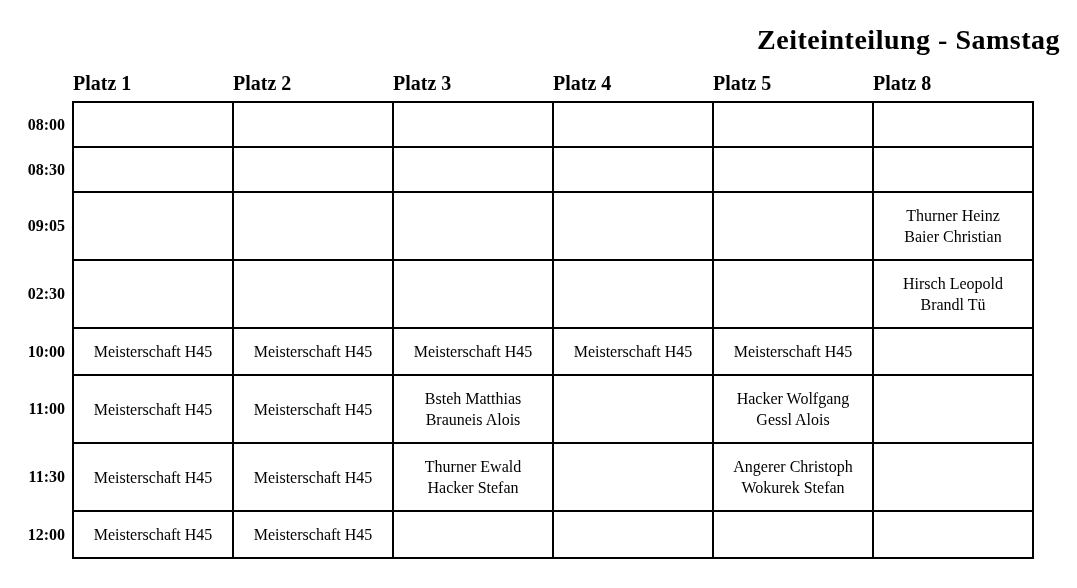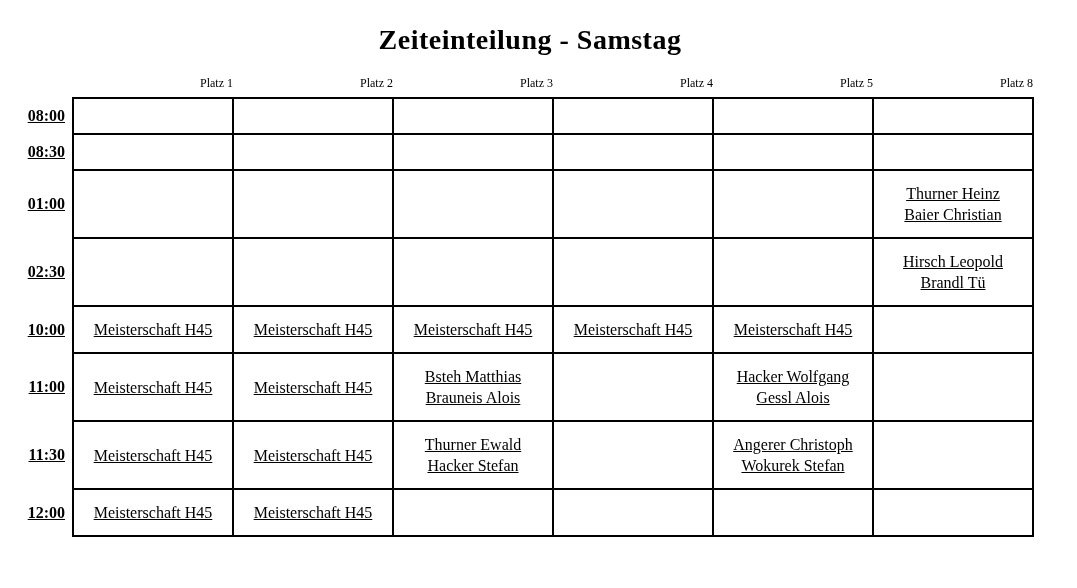--- a/index.html
+++ b/index.html
@@ -10,41 +10,41 @@
     background: #ffffff;
     color: #000000;
     font-family: "Liberation Serif", "DejaVu Serif", serif;
     overflow: hidden;
   }
   .title {
     position: absolute;
     top: 24px;
     left: 0;
     width: 1060px;
-    text-align: center;
+    text-align: right;
     font-size: 28px;
     font-weight: bold;
     letter-spacing: 0.5px;
   }
   table.schedule {
     position: absolute;
     top: 72px;
     left: 0;
     border-collapse: collapse;
     table-layout: fixed;
   }
   col.time-col  { width: 73px; }
   col.platz-col { width: 160px; }
   tr.header-row { height: 26px; }
-  tr.data-row   { height: 36px; text-decoration: underline; }
+  tr.data-row   { height: 45px; }
   th.platz-header {
     border: none;
-    font-size: 12px;
-    font-weight: normal;
-    text-align: right;
+    font-size: 20px;
+    font-weight: bold;
+    text-align: left;
     vertical-align: bottom;
     padding: 0 0 6px 0;
   }
   th.spacer { border: none; padding: 0; }
   td.time {
     border: none;
     font-size: 16px;
     font-weight: bold;
     text-align: right;
     vertical-align: middle;
@@ -101,21 +101,21 @@
       <tr class="data-row">
         <td class="time">08:30</td>
         <td class="cell"></td>
         <td class="cell"></td>
         <td class="cell"></td>
         <td class="cell"></td>
         <td class="cell"></td>
         <td class="cell"></td>
       </tr>
       <tr class="data-row">
-        <td class="time">01:00</td>
+        <td class="time">09:05</td>
         <td class="cell"></td>
         <td class="cell"></td>
         <td class="cell"></td>
         <td class="cell"></td>
         <td class="cell"></td>
         <td class="cell">Thurner Heinz
 Baier Christian</td>
       </tr>
       <tr class="data-row">
         <td class="time">02:30</td>

